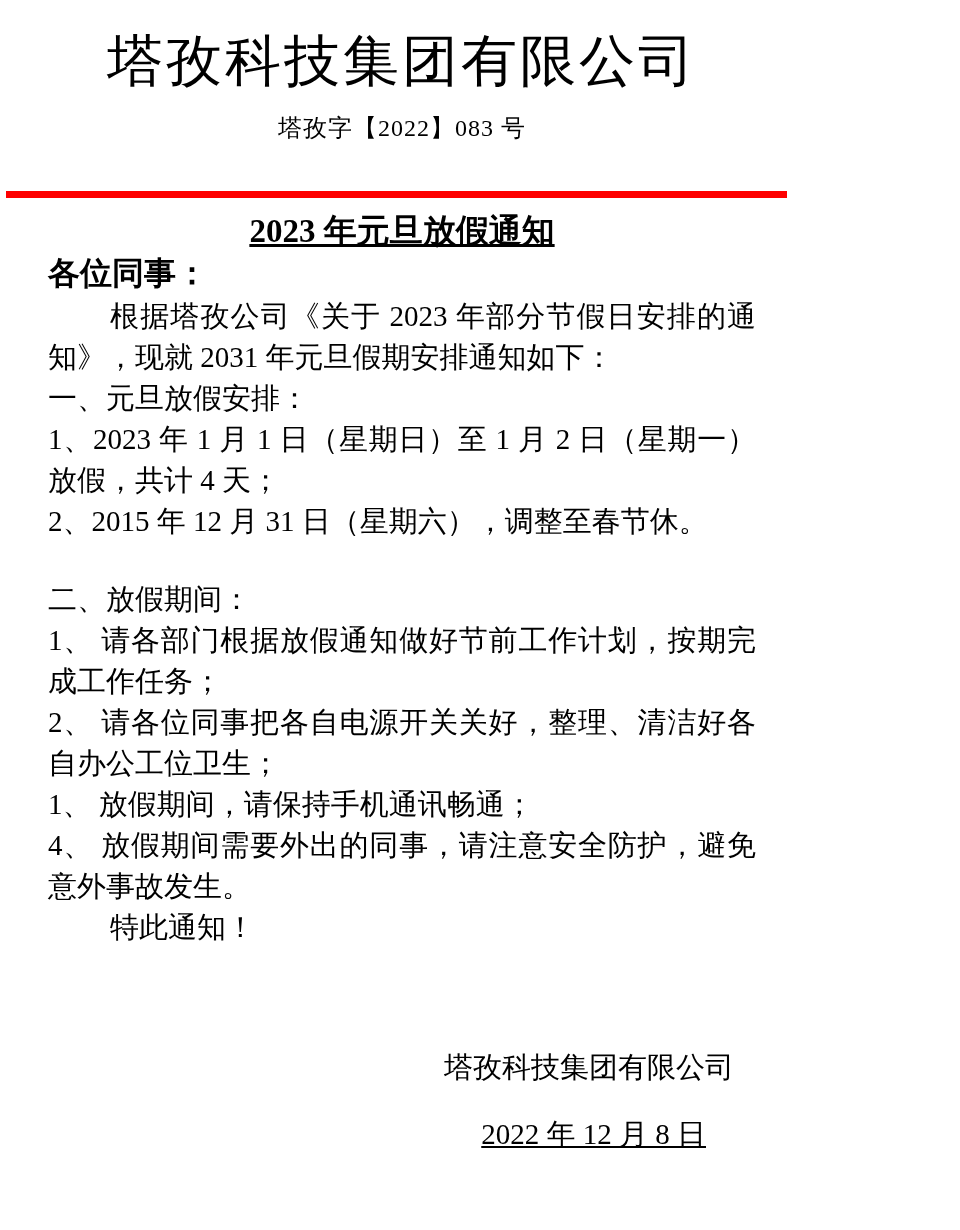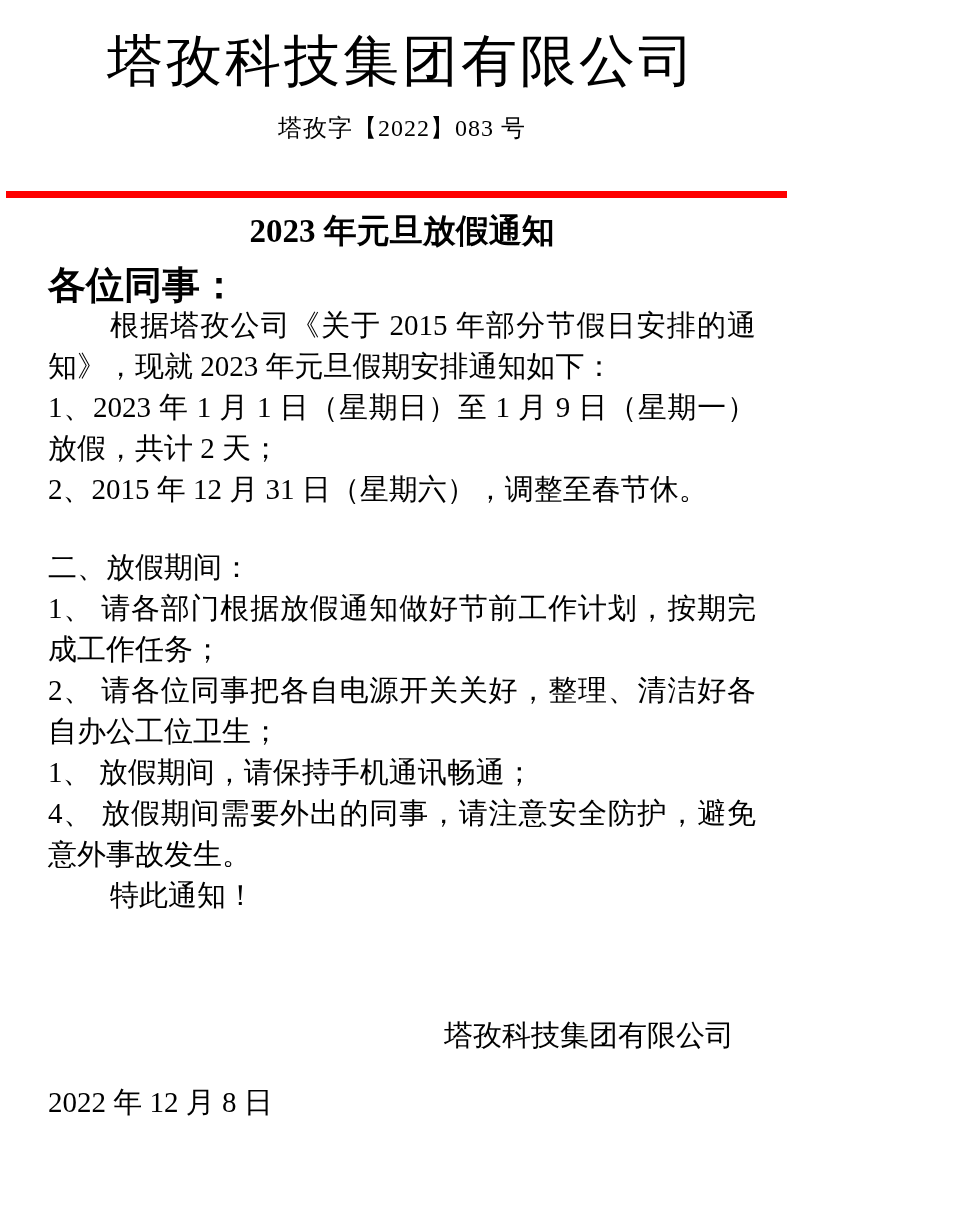--- a/index.html
+++ b/index.html
@@ -35,70 +35,74 @@
     height: 7px;
     background: #fe0000;
     margin: 43px 17px 0 6px;
   }
   .notice-title {
     margin-top: 12px;
     text-align: center;
     font-size: 33px;
     font-weight: 700;
     line-height: 42px;
+    text-decoration: underline;
   }
   .content {
     padding: 0 48px;
     font-size: 29px;
     line-height: 41px;
     text-align: justify;
   }
   .salutation {
-    margin-top: 13px;
-    font-family: Liberation Serif, serif;
+    margin-top: 4px;
+    font-family: Liberation Mono, monospace;
     font-weight: 700;
-    font-size: 38px;
+    font-size: 32px;
     line-height: 40px;
   }
   .intro { text-indent: 62px; }
   .sec2-heading { margin-top: 37px; }
   .closing {
     text-indent: 62px;
   }
   .sig-company {
     margin-top: 99px;
     text-align: right;
     padding-right: 22px;
   }
   .sig-date {
     margin-top: 26px;
+    text-align: right;
     padding-right: 50px;
+    text-decoration: underline;
   }
 </style>
 </head>
 <body>
 
 <div class="page">
 
   <div class="company-title">塔孜科技集团有限公司</div>
 
   <div class="doc-number">塔孜字【2022】083 号</div>
 
   <div class="red-divider"></div>
 
   <div class="notice-title">2023 年元旦放假通知</div>
 
   <div class="content">
 
     <div class="salutation">各位同事：</div>
 
-    <div class="intro">根据塔孜公司《关于 2015 年部分节假日安排的通知》，现就 2023 年元旦假期安排通知如下：</div>
+    <div class="intro">根据塔孜公司《关于 2023 年部分节假日安排的通知》，现就 2031 年元旦假期安排通知如下：</div>
 
+    <div class="sec1-heading">一、元旦放假安排：</div>
 
-    <div>1、2023 年 1 月 1 日（星期日）至 1 月 9 日（星期一）放假，共计 2 天；</div>
+    <div>1、2023 年 1 月 1 日（星期日）至 1 月 2 日（星期一）放假，共计 4 天；</div>
 
     <div>2、2015 年 12 月 31 日（星期六），调整至春节休。</div>
 
     <div class="sec2-heading">二、放假期间：</div>
 
     <div>1、 请各部门根据放假通知做好节前工作计划，按期完成工作任务；</div>
 
     <div>2、 请各位同事把各自电源开关关好，整理、清洁好各自办公工位卫生；</div>
 
     <div>1、 放假期间，请保持手机通讯畅通；</div>

